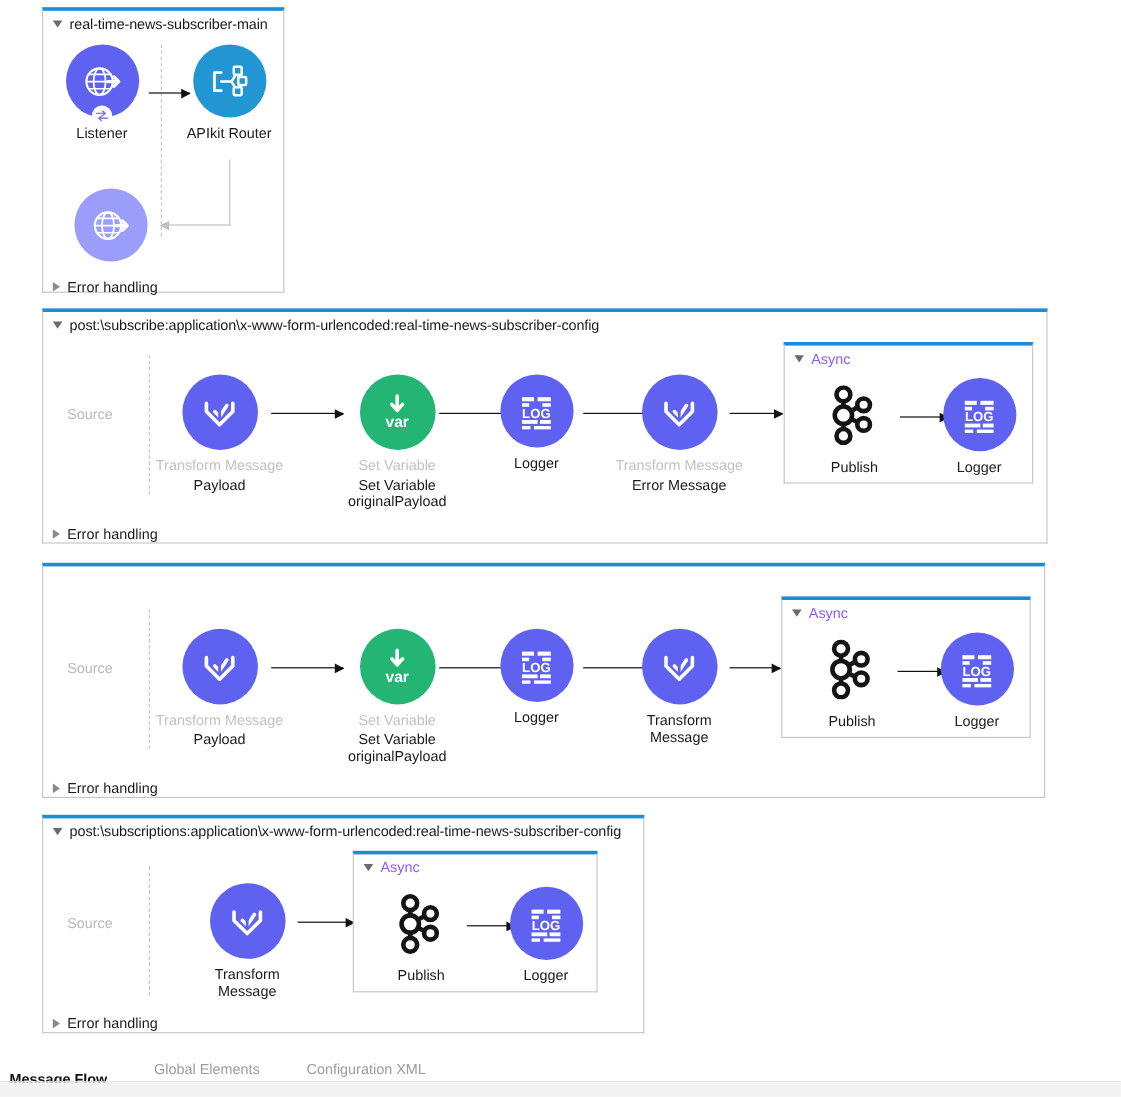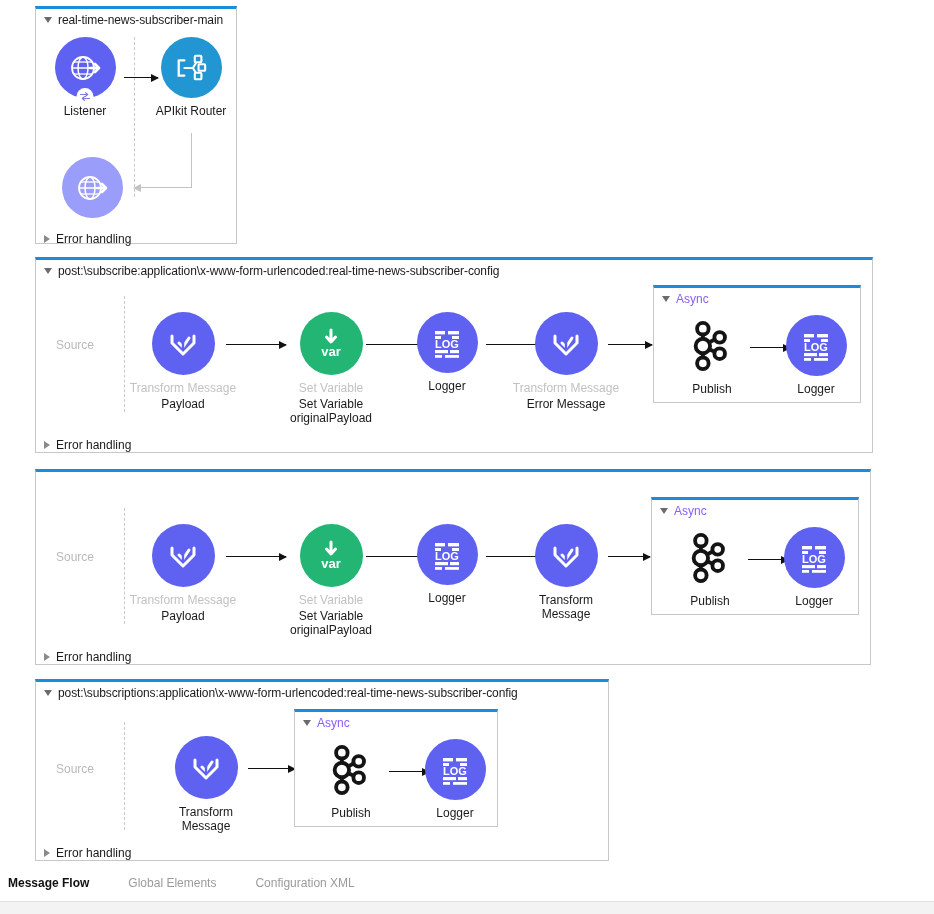--- a/index.html
+++ b/index.html
@@ -116,21 +116,21 @@
   .tabbar{
     position:absolute;left:0;top:866px;width:934px;height:48px;
     background:#ffffff;
     box-sizing:border-box;
   }
   .tabs{
     position:absolute;left:8px;top:10px;
     display:flex;align-items:center;gap:14px;
   }
   .tab{font-size:12px;cursor:default;}
-  .tab-active{color:#111;font-weight:bold;}
+  .tab-active{color:#111;font-weight:bold;margin-top:16px;}
   .tab-idle{color:#9b9b9b;margin-left:25px;}
   .tabbar-rule{
     position:absolute;left:0;top:35px;width:934px;height:1px;background:#e2e2e2;
   }
   .tabbar-strip{
     position:absolute;left:0;top:36px;width:934px;height:12px;background:#f3f3f3;
   }
 
   
   svg{display:block;}
@@ -446,21 +446,21 @@
         <div class="node-caption cap-dark">Logger</div>
       </div>
     </div>
 
     <div class="err-row" style="top:177px;">
       <span class="tri-right"></span>
       <span class="err-label">Error handling</span>
     </div>
   </div>
 
-  <div class="flow" style="left:7px;top:679px;width:574px;height:182px;">
+  <div class="flow" style="left:7px;top:679px;width:502px;height:182px;">
     <div class="flow-header">
       <span class="tri-down"></span>
       <span class="flow-title">post:\subscriptions:application\x-www-form-urlencoded:real-time-news-subscriber-config</span>
     </div>
 
     <div class="source-lane" style="left:20px;top:80px;">
       <span class="source-text">Source</span>
     </div>
     <div class="source-divider" style="left:88px;top:40px;height:108px;"></div>
 

